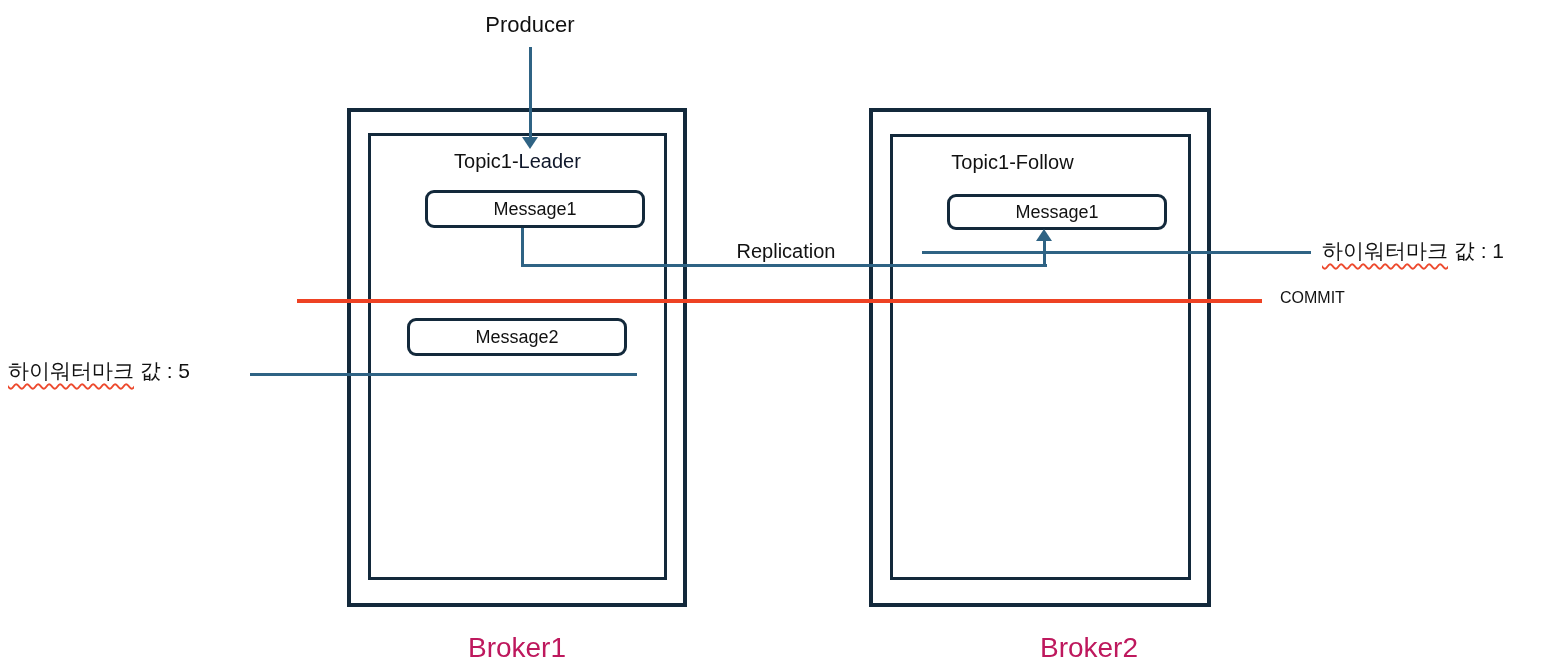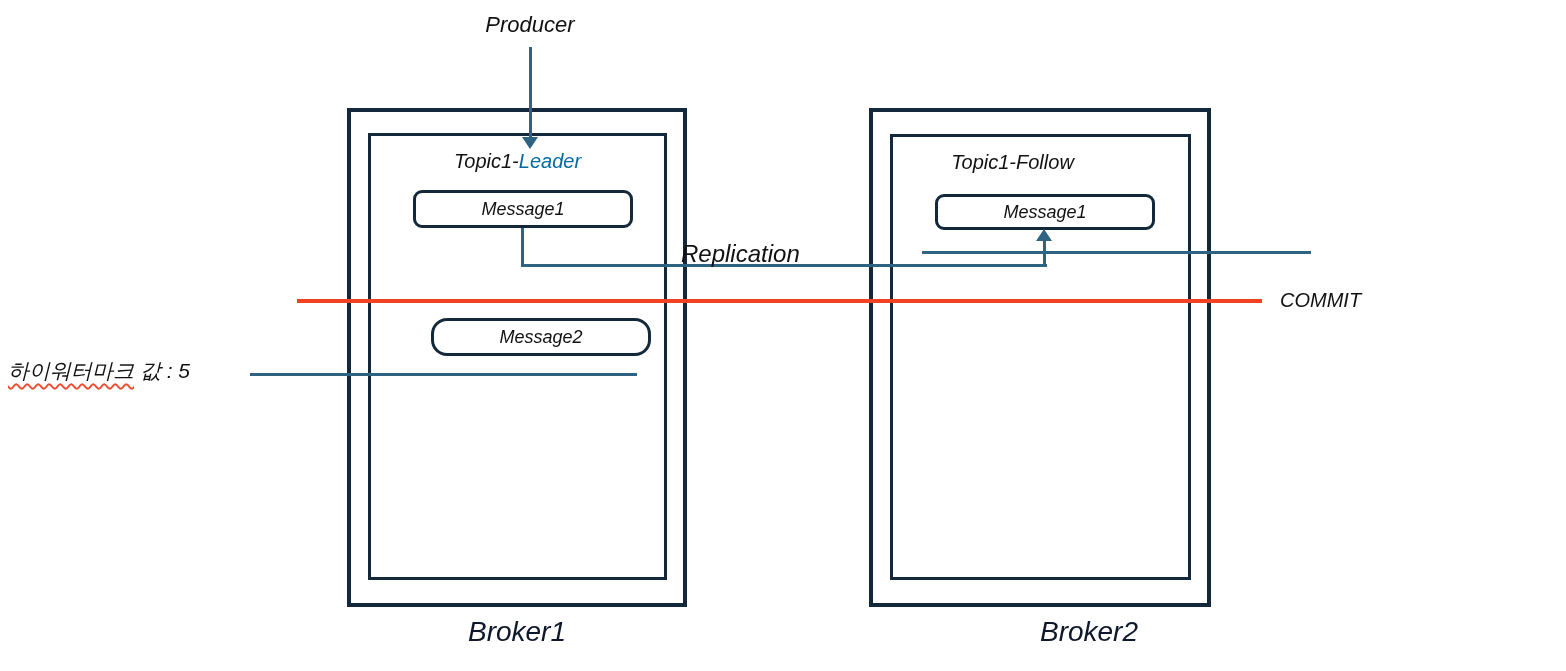--- a/index.html
+++ b/index.html
@@ -8,21 +8,20 @@
     background: #ffffff;
     font-family: "Liberation Sans", "DejaVu Sans", sans-serif;
     color: #111111;
   }
   .canvas {
     position: relative;
     width: 1566px;
     height: 671px;
     background: #ffffff;
     overflow: hidden;
-    font-style: italic;
   }
 
   
   .outer-box {
     position: absolute;
     border: 4px solid #13293b;
     background: transparent;
     box-sizing: border-box;
   }
   .inner-box {
@@ -36,52 +35,53 @@
     border: 3px solid #13293b;
     border-radius: 9px;
     background: #ffffff;
     box-sizing: border-box;
     display: flex;
     align-items: center;
     justify-content: center;
     font-size: 18px;
     color: #111111;
     z-index: 5;
+    margin-left: 12px;
   }
 
   
   .label { position: absolute; color: #111111; }
   .producer-label {
     left: 440px; top: 12px; width: 180px;
     text-align: center; font-size: 22px;
   }
   .topic-label {
     text-align: center; font-size: 20px; z-index: 4;
   }
-  .topic-highlight { color: #0369a1; }
+  .topic-highlight { color: #0f172a; }
   .replication-label {
-    left: 681px; top: 240px; width: 170px;
-    font-size: 24px; z-index: 6;
+    left: 701px; top: 240px; width: 170px;
+    text-align: center; font-size: 20px; z-index: 6;
     background: transparent;
   }
   .commit-label {
-    left: 1280px; top: 289px; font-size: 20px;
+    left: 1280px; top: 289px; font-size: 16px;
   }
   .hwm-text {
     font-size: 21px; white-space: nowrap; z-index: 6;
   }
   .hwm-underline {
     text-decoration: underline;
     text-decoration-style: wavy;
     text-decoration-color: #ed4a2e;
     text-decoration-thickness: 2px;
     text-underline-offset: 5px;
   }
   .broker-label {
-    text-align: center; font-size: 28px; color: #0f172a;
+    text-align: center; font-size: 28px; color: #be185d; margin-top: 16px;
   }
 
   
   .steel-h { position: absolute; height: 3px; background: #2f6384; z-index: 3; }
   .steel-v { position: absolute; width: 3px;  background: #2f6384; z-index: 3; }
   .red-line {
     position: absolute; height: 4px; background: #ee4223; z-index: 4;
   }
 
   
@@ -112,40 +112,43 @@
   <div class="arrowhead-down" style="left:522px; top:137px;"></div>
 
   <div class="outer-box" style="left:347px; top:108px; width:340px; height:499px;"></div>
   <div class="inner-box" style="left:368px; top:133px; width:299px; height:447px;"></div>
   <div class="label topic-label" style="left:368px; top:150px; width:299px;">
     <span>Topic1-</span><span class="topic-highlight">Leader</span>
   </div>
   <div class="message-box" style="left:413px; top:190px; width:220px; height:38px;">
     <span>Message1</span>
   </div>
-  <div class="message-box" style="left:431px; top:318px; width:220px; height:38px;border-radius:16px;">
+  <div class="message-box" style="left:395px; top:318px; width:220px; height:38px;">
     <span>Message2</span>
   </div>
   <div class="label broker-label" style="left:347px; top:616px; width:340px;">Broker1</div>
 
   <div class="outer-box" style="left:869px; top:108px; width:342px; height:499px;"></div>
   <div class="inner-box" style="left:890px; top:134px; width:301px; height:446px;"></div>
   <div class="label topic-label" style="left:862px; top:151px; width:301px;">Topic1-Follow</div>
   <div class="message-box" style="left:935px; top:194px; width:220px; height:36px;">
     <span>Message1</span>
   </div>
   <div class="label broker-label" style="left:918px; top:616px; width:342px;">Broker2</div>
 
   <div class="steel-v" style="left:521px; top:228px; height:39px;"></div>
   <div class="steel-h" style="left:521px; top:264px; width:526px;"></div>
   <div class="steel-v" style="left:1043px; top:240px; height:26px;"></div>
   <div class="arrowhead-up" style="left:1036px; top:229px;"></div>
   <div class="label replication-label">Replication</div>
 
   <div class="steel-h" style="left:922px; top:251px; width:389px;"></div>
+  <div class="label hwm-text" style="left:1322px; top:237px;">
+    <span class="hwm-underline">하이워터마크</span><span> 값 : 1</span>
+  </div>
 
   <div class="red-line" style="left:297px; top:299px; width:965px;"></div>
   <div class="label commit-label">COMMIT</div>
 
   <div class="label hwm-text" style="left:8px; top:357px;">
     <span class="hwm-underline">하이워터마크</span><span> 값 : 5</span>
   </div>
   <div class="steel-h" style="left:250px; top:373px; width:387px;"></div>
 
 </div>

